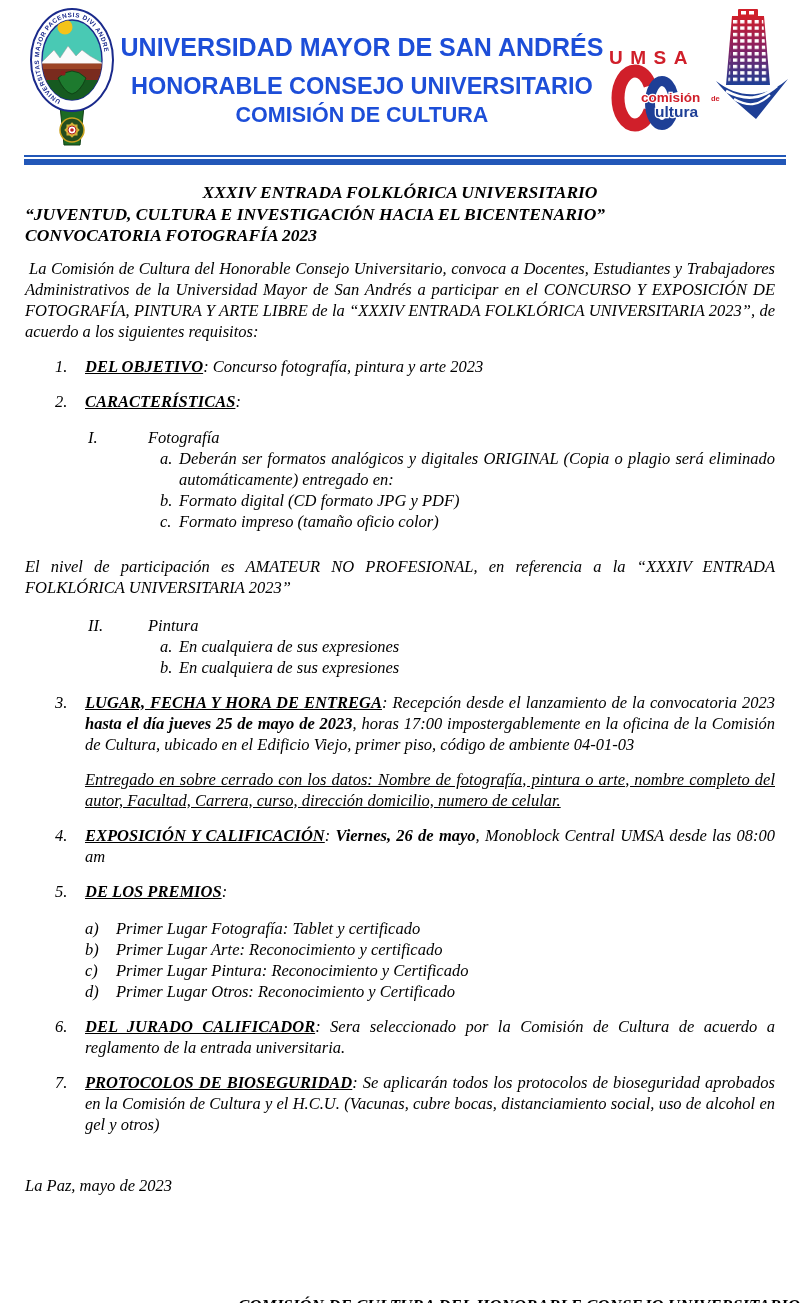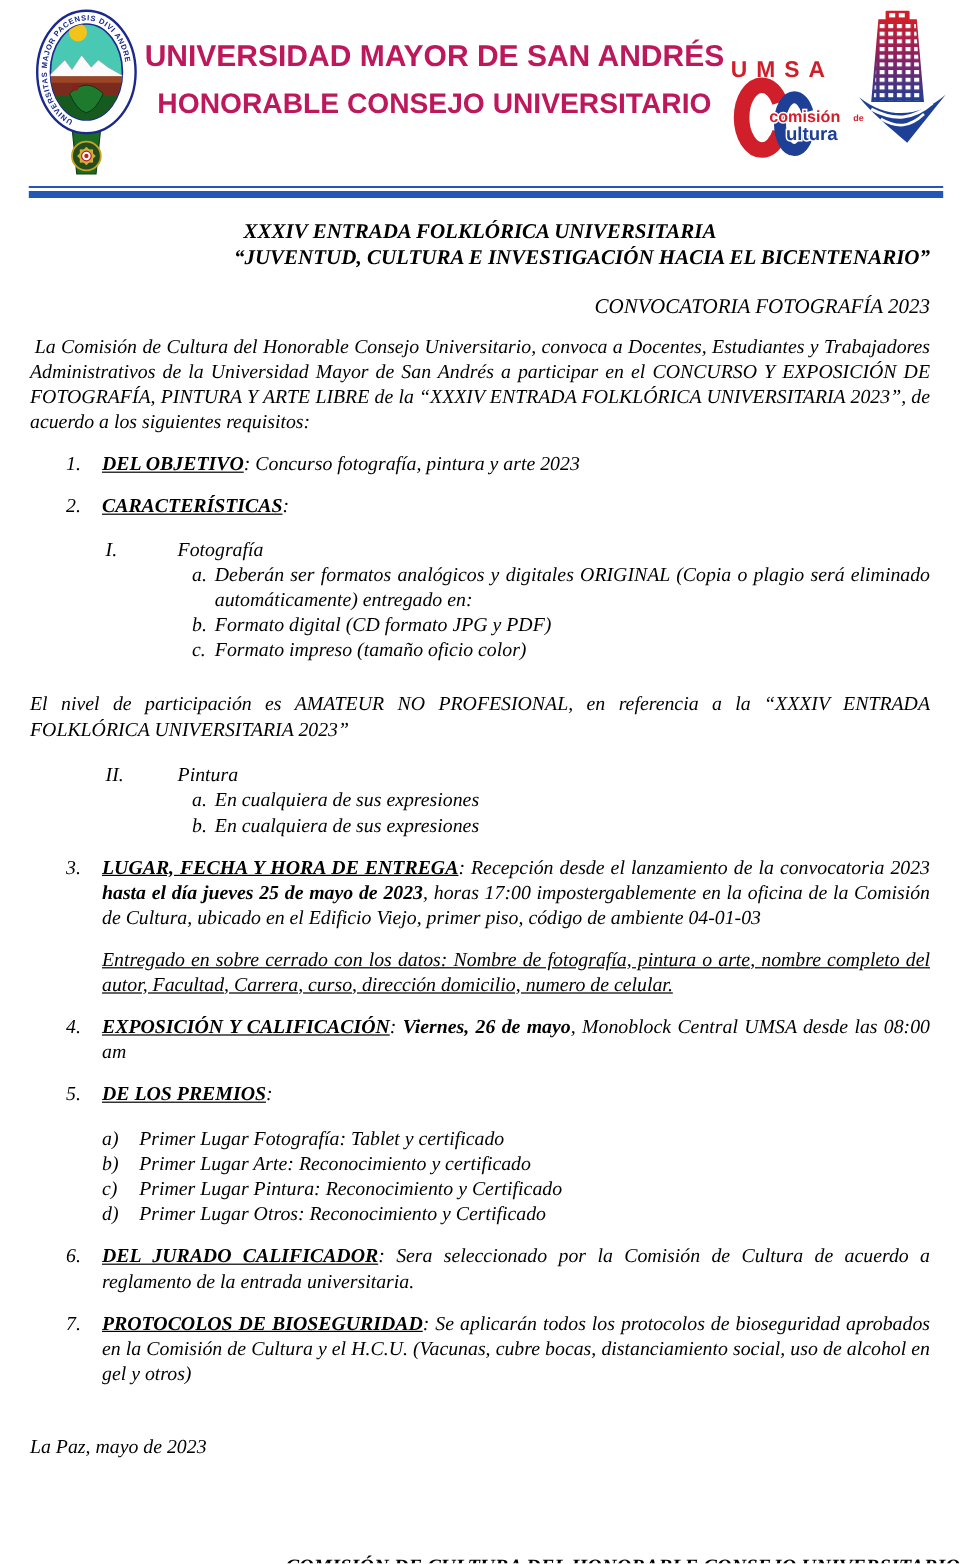--- a/index.html
+++ b/index.html
@@ -3,31 +3,31 @@
 <meta charset="utf-8">
 <style>
   html,body{margin:0;padding:0;background:#fff;}
   .page{position:relative;width:800px;height:1303px;background:#ffffff;overflow:hidden;
         font-family:"Liberation Serif",serif;color:#000;}
   
   .letterhead{position:relative;height:155px;}
   .crest{position:absolute;left:28px;top:6px;}
   .cclogo{position:absolute;left:605px;top:6px;}
   .ht{position:absolute;left:112px;width:500px;text-align:center;
-      font-family:"Liberation Sans",sans-serif;font-weight:bold;color:#be185d;white-space:nowrap;}
+      font-family:"Liberation Sans",sans-serif;font-weight:bold;color:#1d4ed8;white-space:nowrap;}
   .ht1{top:33px;font-size:25px;}
   .ht2{top:73px;font-size:23.5px;}
   .ht3{top:103px;font-size:21.5px;}
   .band{height:10px;margin-left:24px;width:762px;
         background:linear-gradient(#2257b8 0 2px,#ffffff 2px 4px,#2257b8 4px 100%);}
   
   main{display:block;padding:0 25px;font-style:italic;font-size:16.5px;line-height:21px;}
   .t1{margin-top:16px;text-align:center;font-weight:bold;font-size:17.5px;line-height:22px;}
-  .t2{text-align:right;font-weight:bold;font-size:17.5px;line-height:22px;}
-  .sub{margin-top:20px;text-align:right;font-weight:normal;font-size:17.5px;}
+  .t2{text-align:left;font-weight:bold;font-size:17.5px;line-height:22px;}
+  .sub{text-align:left;font-weight:bold;font-size:17.5px;}
   .intro{margin:12px 0 0 0;text-align:justify;text-indent:4px;}
   .b{font-weight:bold;}
   .u{text-decoration:underline;}
   .item{display:flex;margin:14px 0 0 30px;}
   .item>.n{width:30px;flex:none;}
   .item>.t{flex:1;text-align:justify;}
   .roman{display:flex;margin:15px 0 0 63px;}
   .roman>.n{width:60px;flex:none;}
   .roman>.t{flex:1;}
   .letter{display:flex;margin:0 0 0 135px;}
@@ -78,20 +78,21 @@
         <circle cx="35" cy="67" r="2.6" fill="#8a1d1d"></circle>
       </g>
       <path id="ringPath" d="M 32.7,94.4 A 33,43 0 1 1 55.3,94.4" fill="none"></path>
       <text font-family="Liberation Sans, sans-serif" font-size="6.3" font-weight="bold" fill="#1a2a8c" letter-spacing="0.6">
         <textPath href="#ringPath">UNIVERSITAS MAJOR PACENSIS DIVI ANDRE</textPath>
       </text>
     </svg>
 
     <div class="ht ht1">UNIVERSIDAD MAYOR DE SAN ANDRÉS</div>
     <div class="ht ht2">HONORABLE CONSEJO UNIVERSITARIO</div>
+    <div class="ht ht3">COMISIÓN DE CULTURA</div>
 
     <svg class="cclogo" width="192" height="140" viewBox="0 0 192 140">
       <defs>
         <linearGradient id="bldg" x1="0" y1="0" x2="0" y2="1">
           <stop offset="0" stop-color="#d01f2a"></stop>
           <stop offset="0.45" stop-color="#8a2060"></stop>
           <stop offset="1" stop-color="#1e3f96"></stop>
         </linearGradient>
         <pattern id="win" x="128" y="14" width="7.2" height="6.4" patternUnits="userSpaceOnUse">
           <rect width="4.2" height="3.4" fill="#ffffff"></rect>
@@ -122,21 +123,21 @@
       <text x="36" y="96" font-family="Liberation Sans, sans-serif" font-weight="bold" font-size="13.5" fill="#d01f2a" stroke="#ffffff" stroke-width="2.5" paint-order="stroke">comisión</text>
       <text x="106" y="95" font-family="Liberation Sans, sans-serif" font-weight="bold" font-size="7.5" fill="#d01f2a">de</text>
       <text x="50" y="111" font-family="Liberation Sans, sans-serif" font-weight="bold" font-size="15.5" fill="#1e3f96" stroke="#ffffff" stroke-width="2.5" paint-order="stroke">ultura</text>
     </svg>
   </div>
 
   <div class="band"></div>
 
   <main>
 
-    <div class="t1">XXXIV ENTRADA FOLKLÓRICA UNIVERSITARIA</div>
+    <div class="t1">XXXIV ENTRADA FOLKLÓRICA UNIVERSITARIO</div>
     <div class="t2">“JUVENTUD, CULTURA E INVESTIGACIÓN HACIA EL BICENTENARIO”</div>
     <div class="sub">CONVOCATORIA FOTOGRAFÍA 2023</div>
 
     <p class="intro">La Comisión de Cultura del Honorable Consejo Universitario, convoca a Docentes, Estudiantes y Trabajadores Administrativos de la Universidad Mayor de San Andrés a participar en el CONCURSO Y EXPOSICIÓN DE FOTOGRAFÍA, PINTURA Y ARTE LIBRE de la “XXXIV ENTRADA FOLKLÓRICA UNIVERSITARIA 2023”, de acuerdo a los siguientes requisitos:</p>
 
     <div class="item">
       <span class="n">1.</span>
       <div class="t"><span class="b u">DEL OBJETIVO</span><span>: Concurso fotografía, pintura y arte 2023</span></div>
     </div>
 

